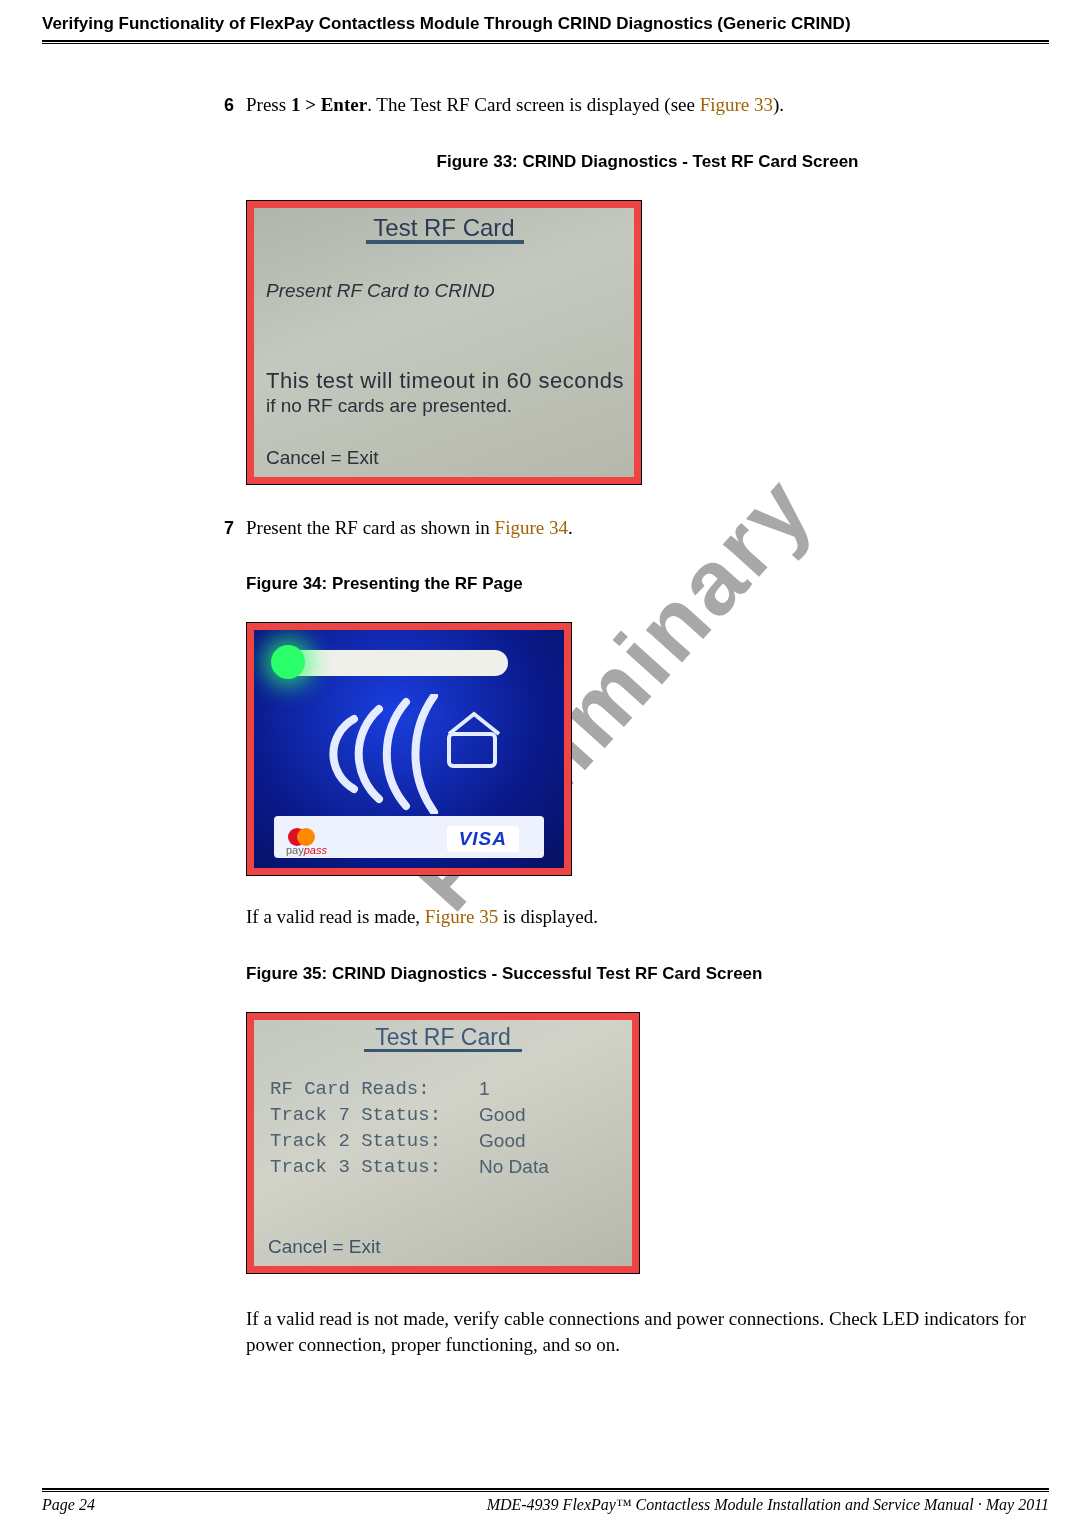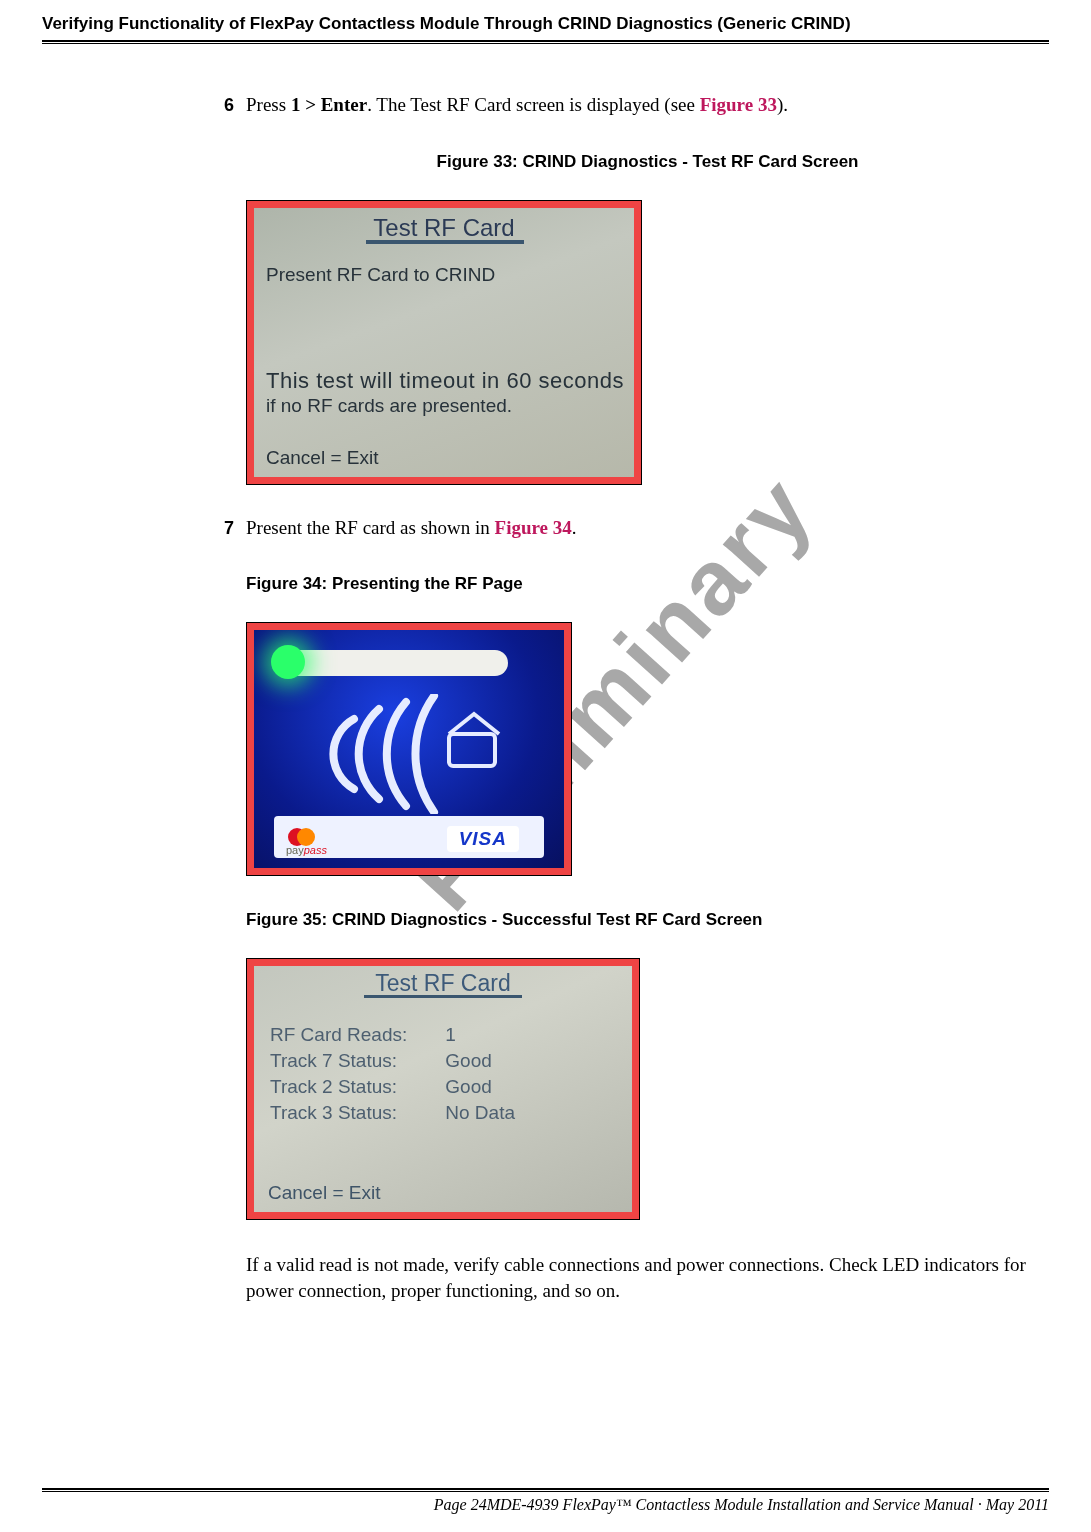--- a/index.html
+++ b/index.html
@@ -6,21 +6,21 @@
   html, body { width: 1091px; height: 1532px; background: #fff; font-family: "Times New Roman", Times, serif; color: #000; }
   .page { position: relative; width: 1091px; height: 1532px; padding: 0 42px; }
   .running-head { font-family: Arial, Helvetica, sans-serif; font-weight: bold; font-size: 17px; padding-top: 14px; padding-bottom: 6px; }
   .rule-thick { border-top: 2px solid #000; margin-bottom: 1px; }
   .rule-thin  { border-top: 1px solid #000; }
   .content-indent { padding-left: 160px; }
   .step-row { display: flex; align-items: baseline; }
   .step-num { font-family: Arial, Helvetica, sans-serif; font-weight: bold; font-size: 18px; width: 32px; text-align: right; margin-right: 12px; }
   .step-text { font-size: 19px; line-height: 1.35; }
   .step-text .b { font-weight: bold; }
-  .link { color: #be185d; font-weight: bold; }
+  .link { color: #a16207; }
   .fig-caption { font-family: Arial, Helvetica, sans-serif; font-weight: bold; font-size: 17px; }
   .fig-frame { border: 1.5px solid #000; display: inline-block; padding: 7px; background: #ef4444; }
   .step-body-indent { padding-left: 44px; }
 
   
   .watermark {
     position: absolute;
     left: 340px; top: 640px;
     font-family: Arial, Helvetica, sans-serif;
     font-weight: bold;
@@ -36,21 +36,21 @@
   
   .crt33 {
     width: 380px; height: 269px;
     background: linear-gradient(160deg, #aeb5aa 0%, #c4c8bf 40%, #b6b8aa 100%);
     font-family: Arial, Helvetica, sans-serif;
     position: relative;
     color: #27323a;
   }
   .crt33 .title  { position: absolute; left: 0; right: 0; top: 6px; text-align: center; font-size: 24px; color: #2b3a55; }
   .crt33 .uline  { position: absolute; left: 112px; top: 32px; width: 158px; height: 4px; background: #3a566f; }
-  .crt33 .line1  { position: absolute; left: 12px; top: 56px;  font-size: 19px; }
+  .crt33 .line1  { position: absolute; left: 12px; top: 72px;  font-size: 19px; font-style: italic; }
   .crt33 .line2  { position: absolute; left: 12px; top: 160px; font-size: 22px; letter-spacing: 0.5px; }
   .crt33 .line3  { position: absolute; left: 12px; top: 187px; font-size: 19px; }
   .crt33 .cancel { position: absolute; left: 12px; bottom: 8px; font-size: 19px; }
 
   
   .card34 {
     width: 310px; height: 238px;
     background: radial-gradient(ellipse at 45% 35%, #1a3fe0 0%, #0a1a8c 60%, #071060 100%);
     position: relative;
     overflow: hidden;
@@ -70,29 +70,29 @@
   .crt35 {
     width: 378px; height: 246px;
     background: linear-gradient(155deg, #c3c7be 0%, #d1d3c9 40%, #b6b8ae 100%);
     font-family: Arial, Helvetica, sans-serif;
     position: relative;
     color: #2e3a44;
   }
   .crt35 .title { position:absolute; left:0; right:0; top:4px; text-align:center; font-size:23px; color:#3d5a7a; }
   .crt35 .uline { position:absolute; left:110px; top:29px; width:158px; height:3px; background:#3a566f; }
   .crt35 .grid  { position:absolute; left:14px; top:54px; font-size:19px; color:#4d5f70; }
-  .crt35 .grid td.l { padding-right: 36px; }
+  .crt35 .grid td.l { padding-right: 36px; font-family: Liberation Mono, monospace; }
   .crt35 .grid td   { padding-top: 2px; }
   .crt35 .cancel{ position:absolute; left:14px; bottom:8px; font-size:19px; color:#3f5468; }
 
   
   .footer-wrap { position:absolute; left:42px; right:42px; bottom:18px; }
   .footer-rule1 { border-top:2px solid #000; margin-bottom:1px; }
   .footer-rule2 { border-top:1px solid #000; margin-bottom:4px; }
-  .footer { display:flex; justify-content:flex-end; font-family:"Times New Roman",serif; font-style:italic; font-size:16px; }
+  .footer { display:flex; justify-content:space-between; font-family:"Times New Roman",serif; font-style:italic; font-size:16px; }
 </style>
 </head>
 <body>
 
 <div class="page">
 
   <div class="running-head">Verifying Functionality of FlexPay Contactless Module Through CRIND Diagnostics (Generic CRIND)</div>
   <div class="rule-thick"></div>
   <div class="rule-thin"></div>
 
@@ -146,20 +146,23 @@
               <path d="M135 40 L160 20 L185 40"></path>
             </g>
           </svg>
           <div class="brand-strip"></div>
           <div class="mc"><span class="o1"></span><span class="o2"></span></div>
           <div class="pay"><span>pay</span><span class="pass">pass</span></div>
           <div class="visa">VISA</div>
         </div>
       </div>
 
+      <div class="step-text" style="margin-top:28px;">
+        <span>If a valid read is made, </span><span class="link">Figure 35</span><span> is displayed.</span>
+      </div>
 
       
       <div class="fig-caption" style="margin-top:34px;">Figure 35: CRIND Diagnostics - Successful Test RF Card Screen</div>
       <div class="fig-frame" style="margin-top:28px;">
         <div class="crt35">
           <div class="title">Test RF Card</div>
           <div class="uline"></div>
           <table class="grid">
             <tbody>
                 <tr>

